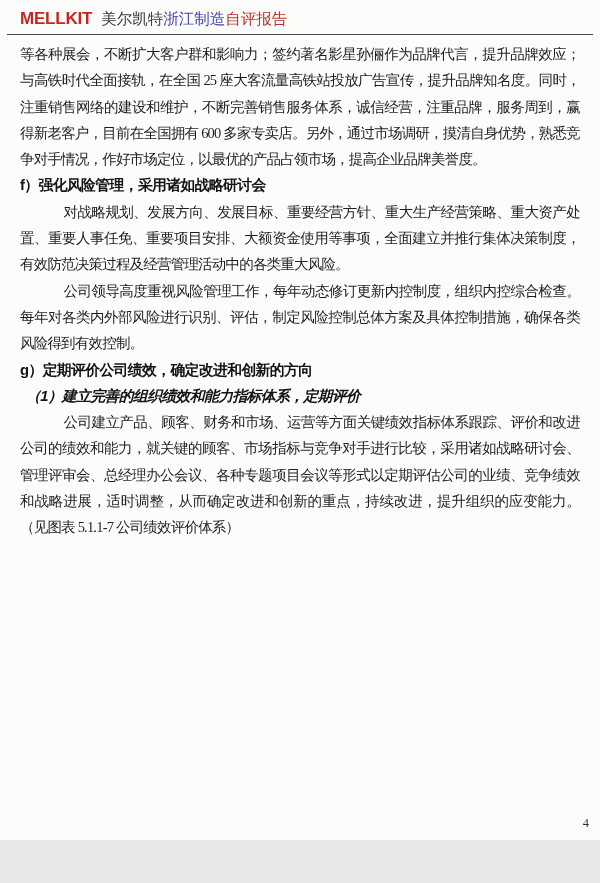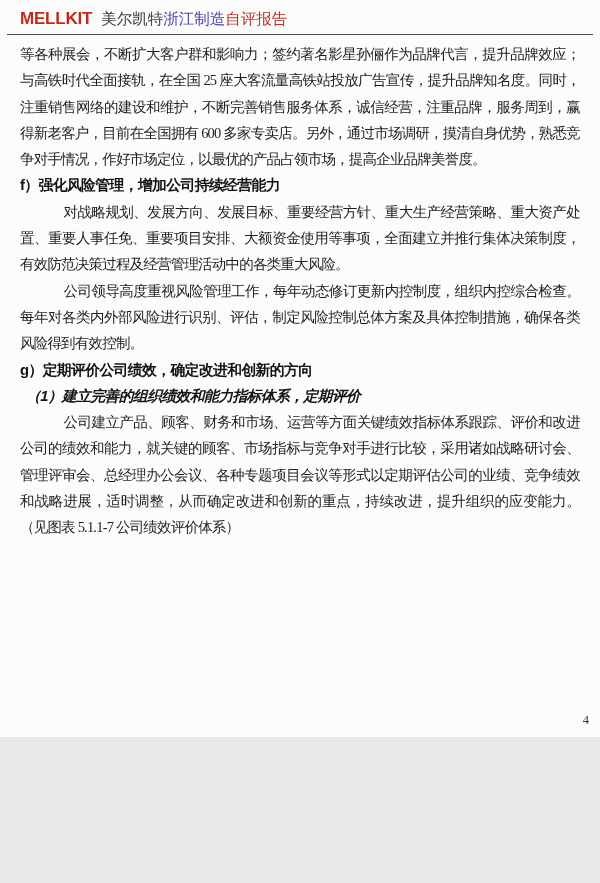--- a/index.html
+++ b/index.html
@@ -1,19 +1,19 @@
 <!DOCTYPE html>
 <html lang="zh"><head>
 <meta charset="utf-8">
 <style>
   html, body { margin: 0; padding: 0; background: #e8e8e8; }
   .page {
     position: relative;
     width: 600px;
-    height: 737px;
+    height: 840px;
     margin: 0 auto;
     background: #fcfcfa;
     overflow: hidden;
     box-sizing: border-box;
   }
   
   .page-header {
     margin: 0 7px;
     padding: 9px 13px 4px;
     border-bottom: 1px solid #4a4a4a;
@@ -67,21 +67,21 @@
 
 <div class="page">
 
   <header class="page-header">
     <span class="brand">MELLKIT</span>
     <span class="t-black">美尔凯特</span><span class="t-blue">浙江制造</span><span class="t-red">自评报告</span>
   </header>
 
   <main class="content">
     <p class="para">等各种展会，不断扩大客户群和影响力；签约著名影星孙俪作为品牌代言，提升品牌效应；与高铁时代全面接轨，在全国 25 座大客流量高铁站投放广告宣传，提升品牌知名度。同时，注重销售网络的建设和维护，不断完善销售服务体系，诚信经营，注重品牌，服务周到，赢得新老客户，目前在全国拥有 600 多家专卖店。另外，通过市场调研，摸清自身优势，熟悉竞争对手情况，作好市场定位，以最优的产品占领市场，提高企业品牌美誉度。</p>
-    <h3 class="heading">f）强化风险管理，增加公司持续经营能力</h3>
+    <h3 class="heading">f）强化风险管理，采用诸如战略研讨会</h3>
     <p class="para indent">对战略规划、发展方向、发展目标、重要经营方针、重大生产经营策略、重大资产处置、重要人事任免、重要项目安排、大额资金使用等事项，全面建立并推行集体决策制度，有效防范决策过程及经营管理活动中的各类重大风险。</p>
     <p class="para indent">公司领导高度重视风险管理工作，每年动态修订更新内控制度，组织内控综合检查。每年对各类内外部风险进行识别、评估，制定风险控制总体方案及具体控制措施，确保各类风险得到有效控制。</p>
     <h3 class="heading">g）定期评价公司绩效，确定改进和创新的方向</h3>
     <h3 class="heading sub">（1）建立完善的组织绩效和能力指标体系，定期评价</h3>
     <p class="para indent">公司建立产品、顾客、财务和市场、运营等方面关键绩效指标体系跟踪、评价和改进公司的绩效和能力，就关键的顾客、市场指标与竞争对手进行比较，采用诸如战略研讨会、管理评审会、总经理办公会议、各种专题项目会议等形式以定期评估公司的业绩、竞争绩效和战略进展，适时调整，从而确定改进和创新的重点，持续改进，提升组织的应变能力。（见图表 5.1.1-7 公司绩效评价体系）</p>
   </main>
 
   <span class="page-number">4</span>
 
 </div>

